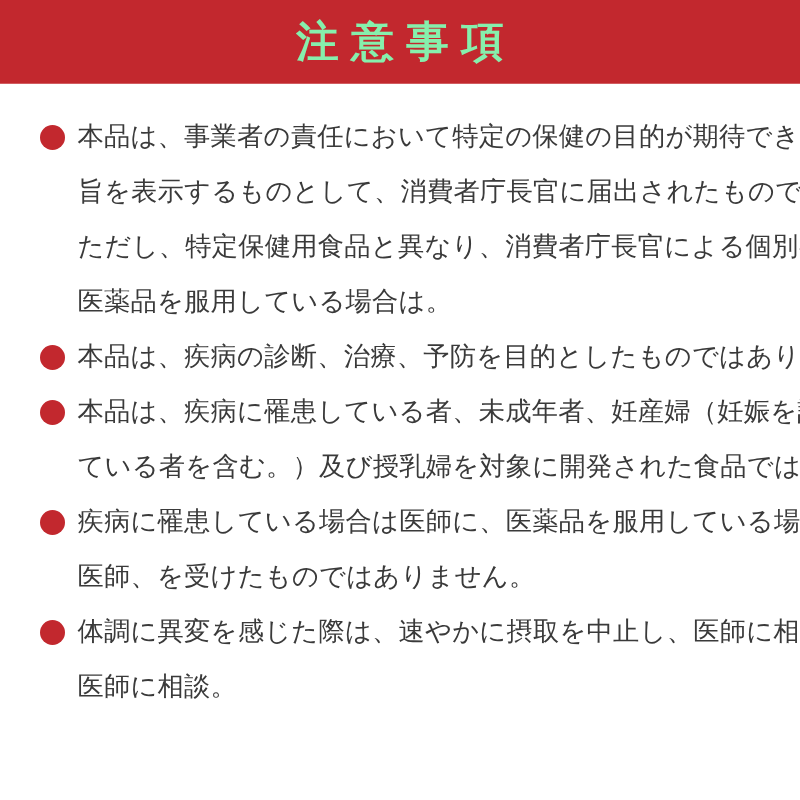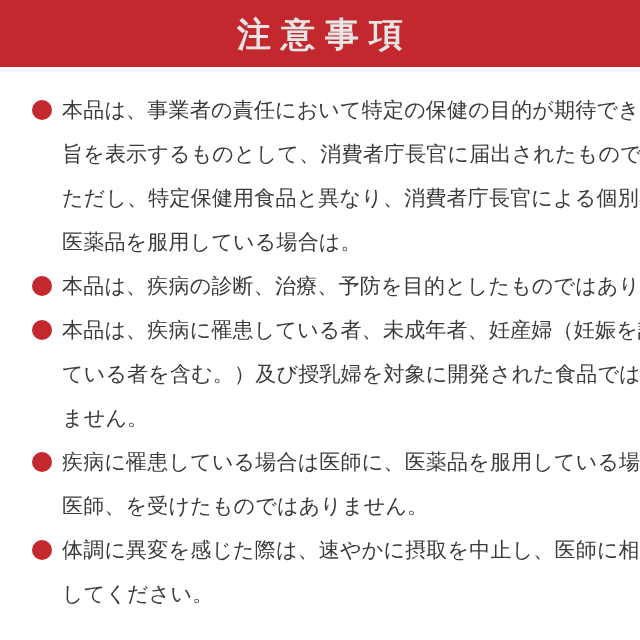--- a/index.html
+++ b/index.html
@@ -17,21 +17,21 @@
   }
   .header-banner {
     width: 640px;
     height: 67px;
     background: #c2282e;
     display: flex;
     align-items: center;
     justify-content: center;
   }
   .page-title {
-    color: #e5e5e5;
+    color: #86efac;
     font-size: 34px;
     font-weight: 700;
     letter-spacing: 10px;
     padding-left: 10px; 
     line-height: 1;
     white-space: nowrap;
   }
   .notice-list {
     padding-top: 21px;
     padding-right: 24px;
@@ -78,29 +78,28 @@
 
     <div class="notice-item">
       <span class="bullet-icon"></span>
       <div class="notice-line">本品は、疾病の診断、治療、予防を目的としたものではありません。</div>
     </div>
 
     <div class="notice-item">
       <span class="bullet-icon"></span>
       <div class="notice-line">本品は、疾病に罹患している者、未成年者、妊産婦（妊娠を計画し</div>
       <div class="notice-line">ている者を含む。）及び授乳婦を対象に開発された食品ではあり</div>
-      <div class="notice-line">ません。</div>
     </div>
 
     <div class="notice-item">
       <span class="bullet-icon"></span>
       <div class="notice-line">疾病に罹患している場合は医師に、医薬品を服用している場合は</div>
       <div class="notice-line">医師、を受けたものではありません。</div>
     </div>
 
     <div class="notice-item">
       <span class="bullet-icon"></span>
       <div class="notice-line">体調に異変を感じた際は、速やかに摂取を中止し、医師に相談</div>
-      <div class="notice-line">してください。</div>
+      <div class="notice-line">医師に相談。</div>
     </div>
 
   </div>
 </div>
 
 </body></html>

